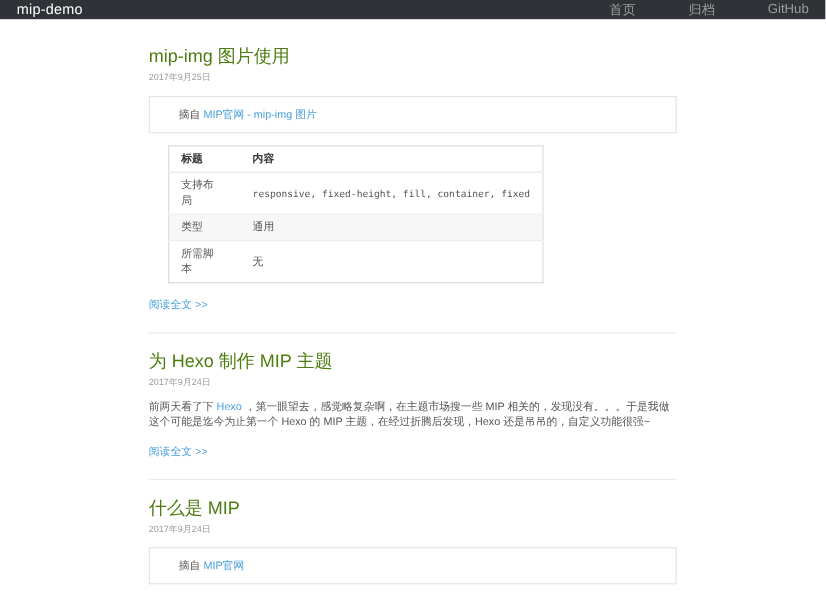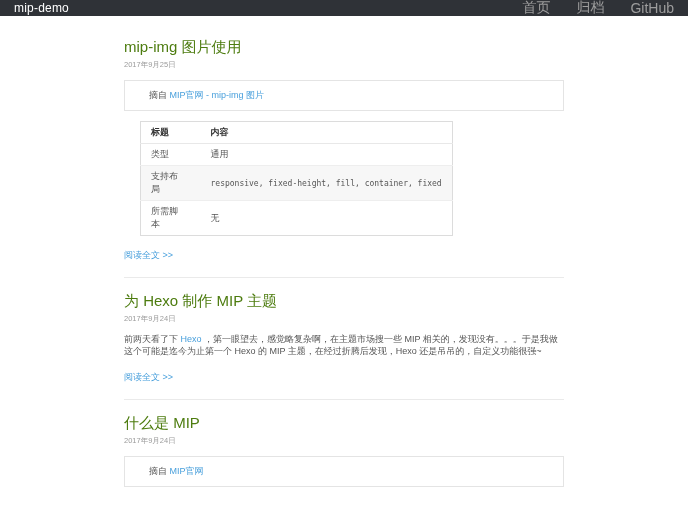--- a/index.html
+++ b/index.html
@@ -7,21 +7,21 @@
   body { font-family: "Liberation Sans", "DejaVu Sans", sans-serif; color: #555; }
 
   
   .site-header {
     height: 16px; background: #2f3237;
     display: flex; align-items: center; justify-content: space-between;
     padding: 0 14px;
   }
   .brand { color: #ffffff; font-size: 12px; letter-spacing: .2px; cursor: pointer; }
   .site-nav { display: flex; align-items: center; }
-  .nav-link { color: #9d9d9d; font-size: 14px; text-decoration: none; margin-left: 26px; cursor: pointer; }
+  .nav-link { color: #9d9d9d; font-size: 11px; text-decoration: none; margin-left: 44px; cursor: pointer; }
 
   
   .content { width: 440px; margin: 0 auto; padding-top: 8px; }
 
   .post-title { font-size: 15px; font-weight: 400; color: #4d7c0f; margin: 14px 0 3px; cursor: pointer; }
   .post-date { font-size: 7.5px; color: #9b9b9b; margin-bottom: 6px; }
 
   .quote-box {
     border: 1px solid #e4e4e4; background: #fff;
     padding: 8px 24px; margin: 10px 0; font-size: 9px; color: #555;
@@ -63,26 +63,26 @@
 <main class="content">
     <article class="post"><h2 class="post-title">mip-img 图片使用</h2><div class="post-date">2017年9月25日</div><blockquote class="quote-box"><span>摘自 </span><a class="text-link">MIP官网 - mip-img 图片</a></blockquote><table class="post-table">
         <thead>
           <tr>
             <th>标题</th>
             <th>内容</th>
           </tr>
         </thead>
         <tbody>
           <tr>
+            <td>支持布局</td>
+            <td><code>responsive, fixed-height, fill, container, fixed</code></td>
+          </tr>
+          <tr>
             <td>类型</td>
             <td>通用</td>
-          </tr>
-          <tr>
-            <td>支持布局</td>
-            <td><code>responsive, fixed-height, fill, container, fixed</code></td>
           </tr>
           <tr>
             <td>所需脚本</td>
             <td>无</td>
           </tr>
         </tbody>
       </table><a class="read-more">阅读全文 &gt;&gt;</a></article>
     <hr class="post-sep">
     <article class="post"><h2 class="post-title">为 Hexo 制作 MIP 主题</h2><div class="post-date">2017年9月24日</div><p class="post-p"><span>前两天看了下 </span><a class="text-link">Hexo</a><span> ，第一眼望去，感觉略复杂啊，在主题市场搜一些 MIP 相关的，发现没有。。。于是我做这个可能是迄今为止第一个 Hexo 的 MIP 主题，在经过折腾后发现，Hexo 还是吊吊的，自定义功能很强~</span></p><a class="read-more">阅读全文 &gt;&gt;</a></article>
     <hr class="post-sep">

